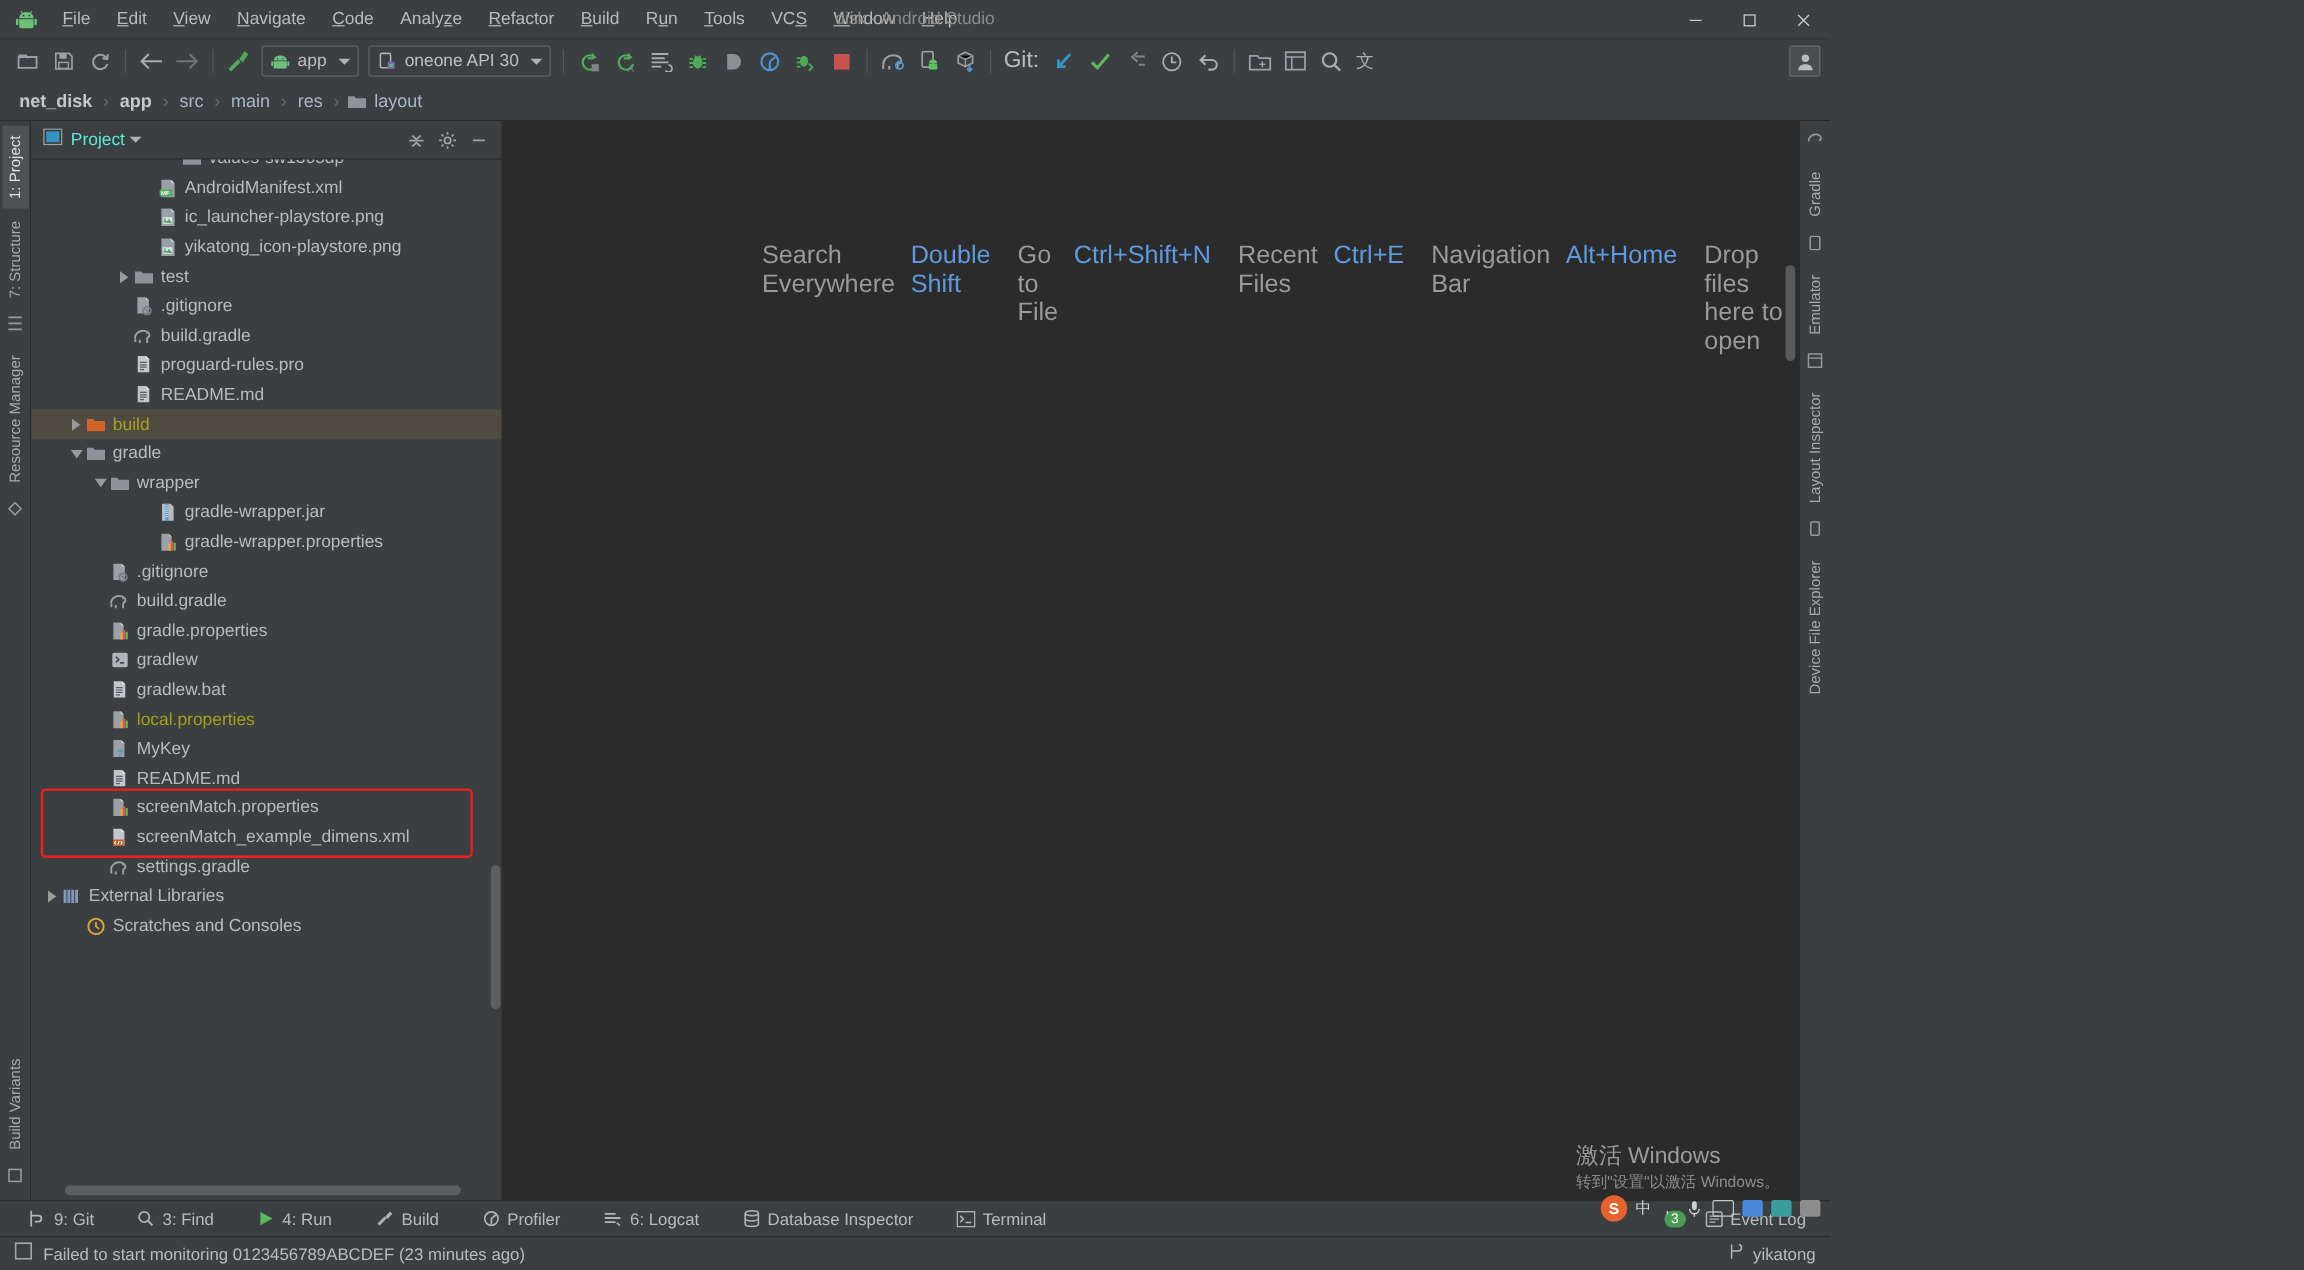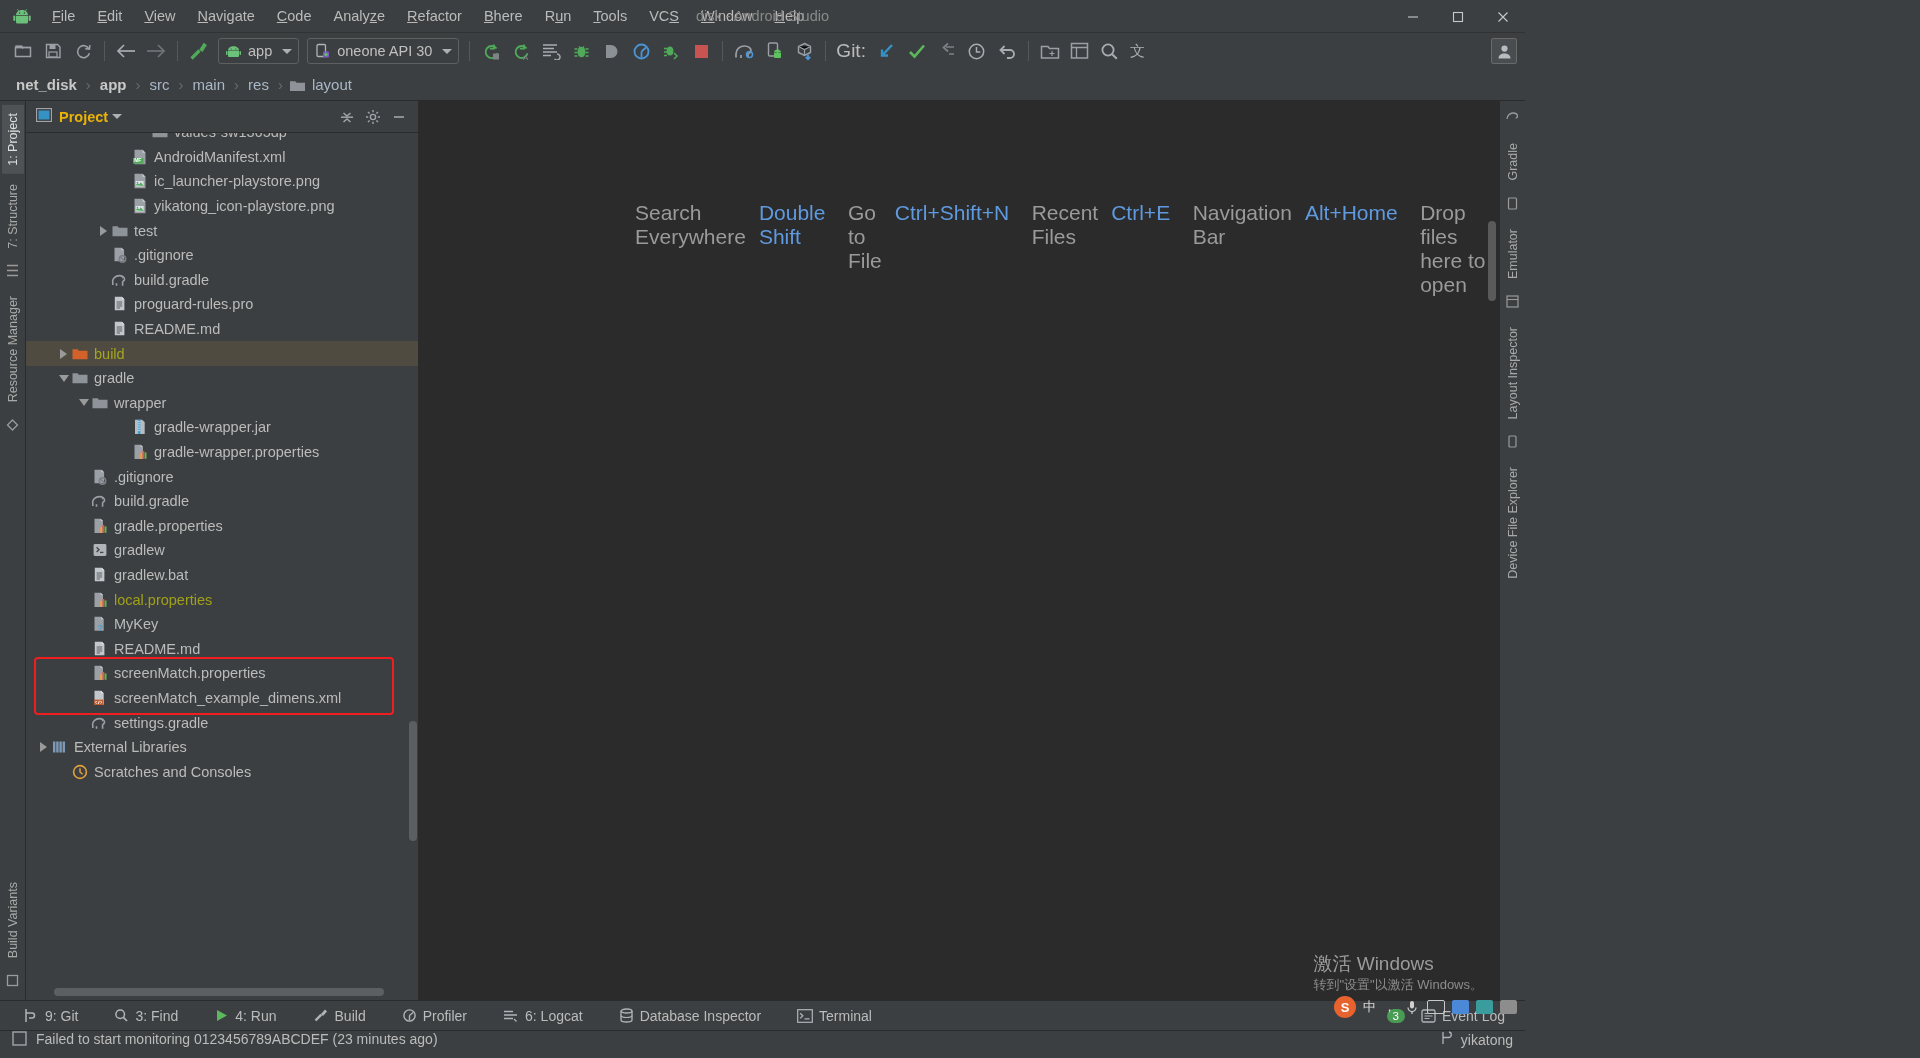--- a/index.html
+++ b/index.html
@@ -80,21 +80,21 @@
 
   
   .project-tw {
     width:393px; flex:none; background:#3c3f41; display:flex; flex-direction:column;
     border-right:1px solid #2b2b2b; position:relative;
   }
   .tw-header {
     height:32px; display:flex; align-items:center; padding:0 8px 0 10px; flex:none;
     border-bottom:1px solid #2b2b2b;
   }
-  .tw-title { font-size:14.5px; color:#eab308; margin-left:7px;font-weight:bold;}
+  .tw-title { font-size:14.5px; color:#5eead4; margin-left:7px;}
   .tw-actions{ margin-left:auto; display:flex; align-items:center; gap:4px;}
   .tw-act{ width:22px;height:22px;display:flex;align-items:center;justify-content:center;}
 
   .tree { flex:1; overflow:hidden; position:relative; padding-top:0px; }
   .trow {
     height:24.6px; display:flex; align-items:center; font-size:14.5px; color:#bbbbbb;
     white-space:nowrap; position:relative; padding-right:6px;
   }
   .trow.hl { background:#4f4b41; }
   .trow.hl .tlabel { color:#a5a520; }
@@ -139,21 +139,21 @@
     padding:3px 10px; cursor:default; white-space:nowrap;
   }
   .bb-right { position:absolute; right:10px; display:flex; align-items:center; gap:6px;}
   .badge-green {
     background:#499c54; color:#fff; font-size:11.5px; border-radius:9px; padding:1px 6px;
     min-width:17px; text-align:center;
   }
 
   
   .statusbar {
-    height:28px; background:#3c3f41; display:flex; flex:0 0 28px;
+    height:28px; background:#3c3f41; display:flex; align-items:center; flex:0 0 28px;
     padding-left:12px; gap:9px; border-top:1px solid #2b2b2b; position:relative;
   }
   .status-text { font-size:14px; color:#bbbbbb; }
   .status-right { position:absolute; right:12px; display:flex; align-items:center; gap:6px;
      font-size:14px; color:#bbbbbb;}
 
   
   .watermark {
     position:absolute; right:42px; bottom:64px; text-align:left; color:#7e7e7e;
     pointer-events:none; line-height:1.3; z-index:30;
@@ -194,21 +194,21 @@
       </svg>
     </div>
     <div class="menu">
       <div class="menu-item"><u>F</u><span>ile</span></div>
       <div class="menu-item"><u>E</u><span>dit</span></div>
       <div class="menu-item"><u>V</u><span>iew</span></div>
       <div class="menu-item"><u>N</u><span>avigate</span></div>
       <div class="menu-item"><u>C</u><span>ode</span></div>
       <div class="menu-item"><span>Analy</span><u>z</u><span>e</span></div>
       <div class="menu-item"><u>R</u><span>efactor</span></div>
-      <div class="menu-item"><u>B</u><span>here</span></div>
+      <div class="menu-item"><u>B</u><span>uild</span></div>
       <div class="menu-item"><span>R</span><u>u</u><span>n</span></div>
       <div class="menu-item"><u>T</u><span>ools</span></div>
       <div class="menu-item"><span>VC</span><u>S</u></div>
       <div class="menu-item"><u>W</u><span>indow</span></div>
       <div class="menu-item"><u>H</u><span>elp</span></div>
     </div>
     <div class="win-title">disk - Android Studio</div>
     <div class="win-btns">
       <div class="win-btn">
         <svg width="12" height="12" viewBox="0 0 12 12">

